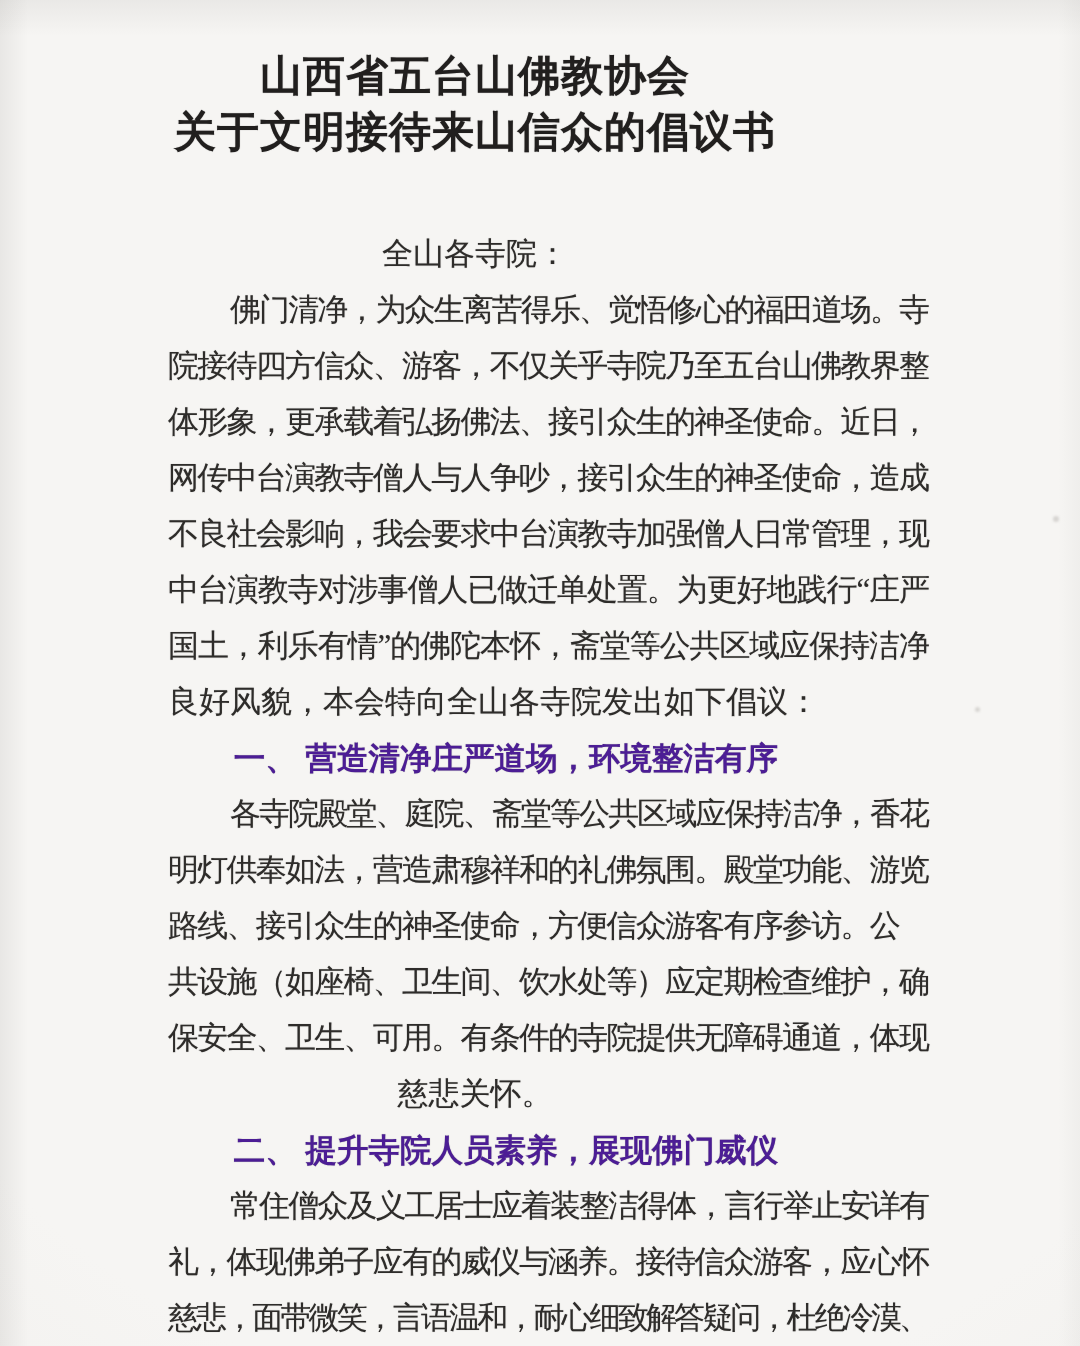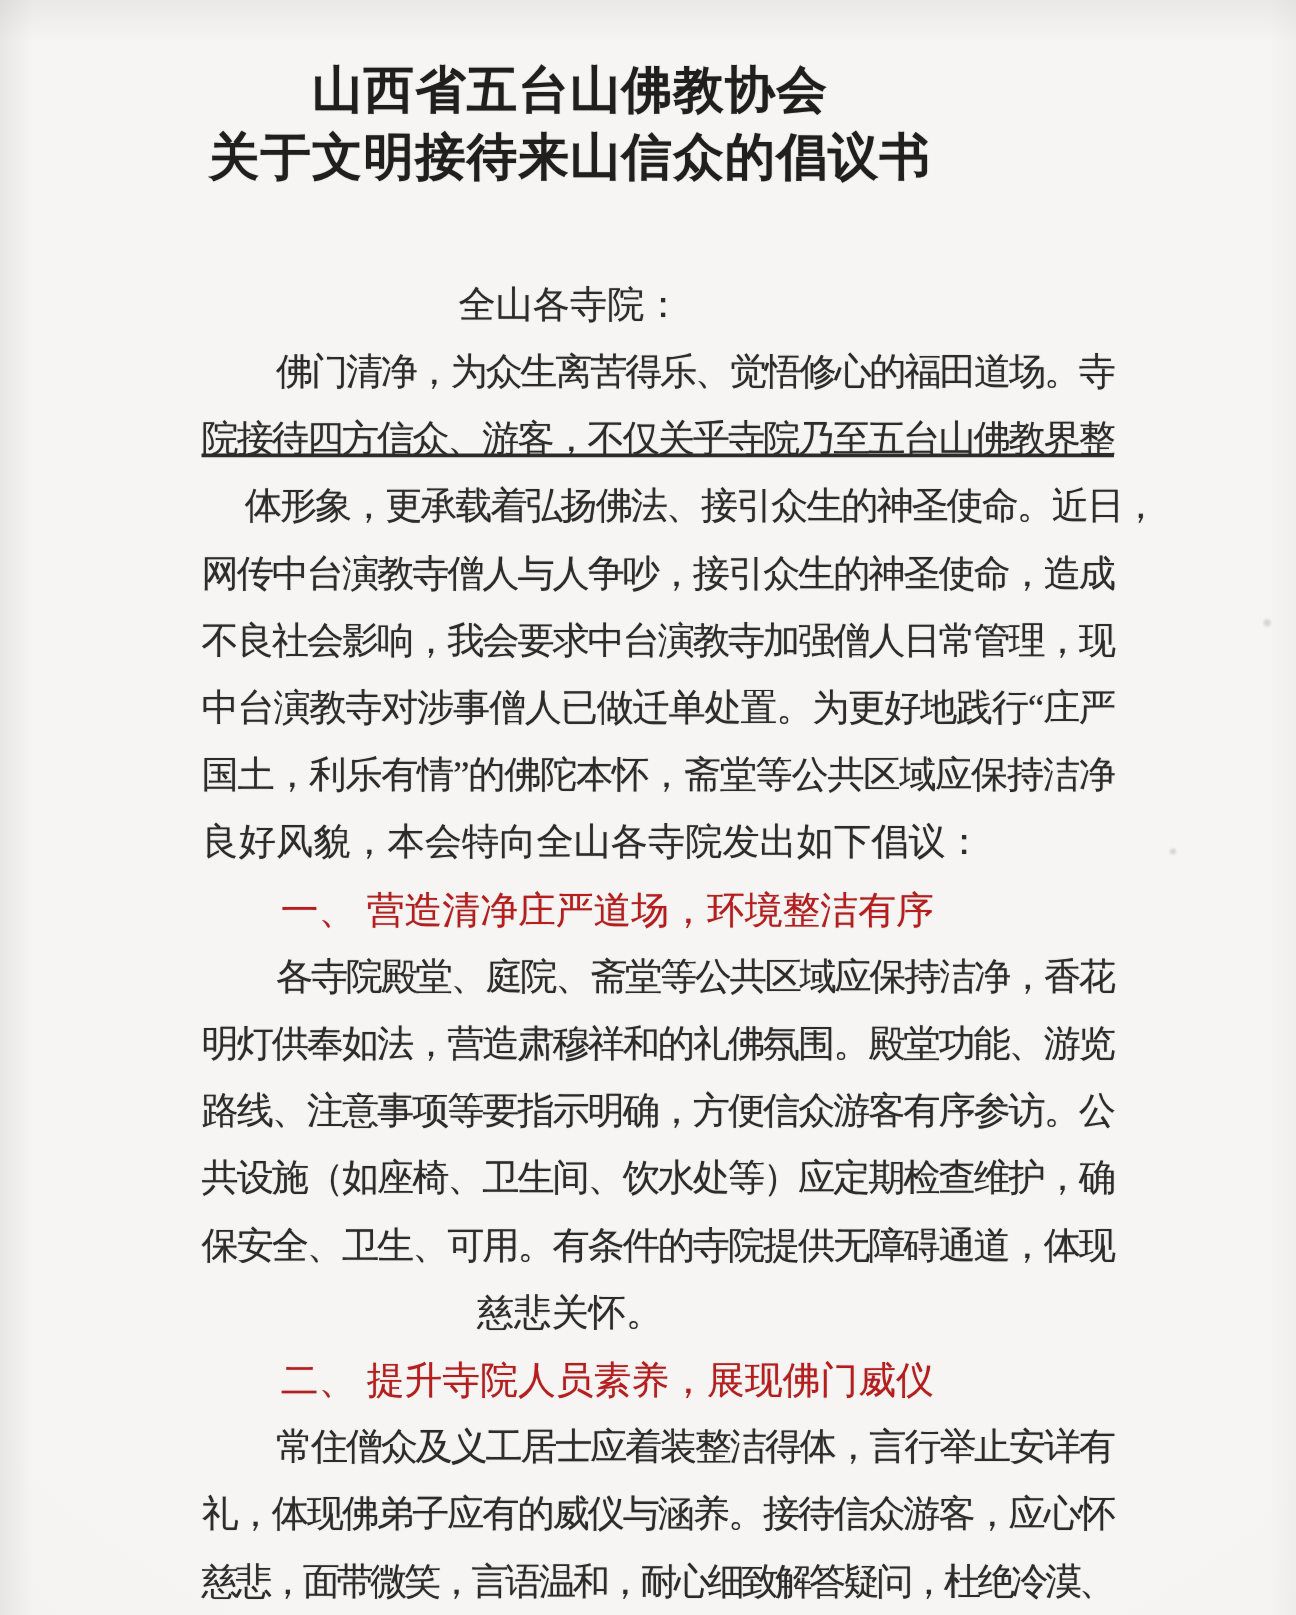--- a/index.html
+++ b/index.html
@@ -41,25 +41,25 @@
     white-space: nowrap;
     text-shadow: 0 0 1px rgba(46,44,42,0.38);
   }
   .line > span {
     display: inline-block;
     white-space: nowrap;
   }
   .line.indent { padding-left: 62px; }
   .heading {
     font-family: "Liberation Sans", "DejaVu Sans", sans-serif;
-    font-weight: 400;
+    font-weight: 700;
     font-size: 31.5px;
     line-height: 56px;
     padding-left: 62px;
-    color: #b91c1c;
+    color: #4c1d95;
     text-shadow: 0 0 1px rgba(36,34,32,0.40);
     white-space: nowrap;
   }
   .speck {
     position: absolute;
     border-radius: 50%;
     background: #d7d5d2;
     filter: blur(1px);
   }
 </style>
@@ -70,33 +70,33 @@
   <div class="title-line">山西省五台山佛教协会</div>
   <div class="title-line">关于文明接待来山信众的倡议书</div>
 
   <div class="doc-body">
     <div class="line">
       <span>全山各寺院：</span>
     </div>
 
   <div>
         <div class="line indent just"><span style="letter-spacing: -1.91304px;">佛门清净，为众生离苦得乐、觉悟修心的福田道场。寺</span></div>
-        <div class="line just"><span style="letter-spacing: -1.76px; text-decoration: underline;">院接待四方信众、游客，不仅关乎寺院乃至五台山佛教界整</span></div>
-        <div class="line just"><span style="letter-spacing: -1.76px; margin-left: 36px;">体形象，更承载着弘扬佛法、接引众生的神圣使命。近日，</span></div>
+        <div class="line just"><span style="letter-spacing: -1.76px;">院接待四方信众、游客，不仅关乎寺院乃至五台山佛教界整</span></div>
+        <div class="line just"><span style="letter-spacing: -1.76px;">体形象，更承载着弘扬佛法、接引众生的神圣使命。近日，</span></div>
         <div class="line just"><span style="letter-spacing: -1.76px;">网传中台演教寺僧人与人争吵，接引众生的神圣使命，造成</span></div>
         <div class="line just"><span style="letter-spacing: -1.76px;">不良社会影响，我会要求中台演教寺加强僧人日常管理，现</span></div>
         <div class="line just"><span style="letter-spacing: -1.07062px;">中台演教寺对涉事僧人已做迁单处置。为更好地践行“庄严</span></div>
         <div class="line just"><span style="letter-spacing: -1.07062px;">国土，利乐有情”的佛陀本怀，斋堂等公共区域应保持洁净</span></div>
         <div class="line"><span>良好风貌，本会特向全山各寺院发出如下倡议：</span></div>
       </div>
       <div class="heading">一、 营造清净庄严道场，环境整洁有序</div>
       <div>
         <div class="line indent just"><span style="letter-spacing: -1.91304px;">各寺院殿堂、庭院、斋堂等公共区域应保持洁净，香花</span></div>
         <div class="line just"><span style="letter-spacing: -1.76px;">明灯供奉如法，营造肃穆祥和的礼佛氛围。殿堂功能、游览</span></div>
-        <div class="line just"><span style="letter-spacing: -1.76px;">路线、注意事项等要指示明确，方便信众游客有序参访。公</span></div>
+        <div class="line just"><span style="letter-spacing: -1.76px;">路线、接引众生的神圣使命，方便信众游客有序参访。公</span></div>
         <div class="line just"><span style="letter-spacing: -1.76px;">共设施（如座椅、卫生间、饮水处等）应定期检查维护，确</span></div>
         <div class="line just"><span style="letter-spacing: -1.76px;">保安全、卫生、可用。有条件的寺院提供无障碍通道，体现</span></div>
         <div class="line"><span>慈悲关怀。</span></div>
       </div>
       <div class="heading">二、 提升寺院人员素养，展现佛门威仪</div>
       <div>
         <div class="line indent just"><span style="letter-spacing: -1.91304px;">常住僧众及义工居士应着装整洁得体，言行举止安详有</span></div>
         <div class="line just"><span style="letter-spacing: -1.76px;">礼，体现佛弟子应有的威仪与涵养。接待信众游客，应心怀</span></div>
         <div class="line just"><span style="letter-spacing: -2.88462px; font-family: Liberation Serif, serif;">慈悲，面带微笑，言语温和，耐心细致解答疑问，杜绝冷漠、</span></div>
       </div>

